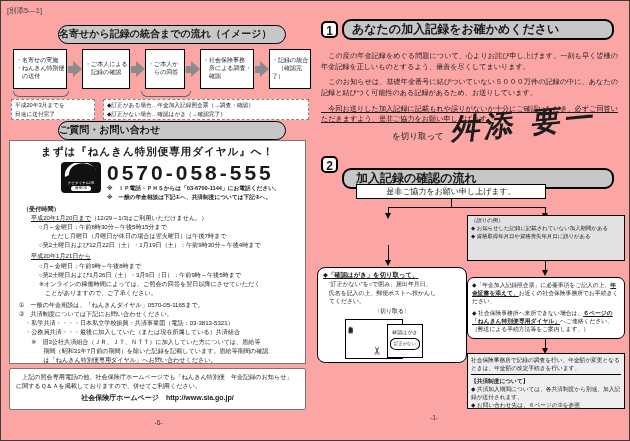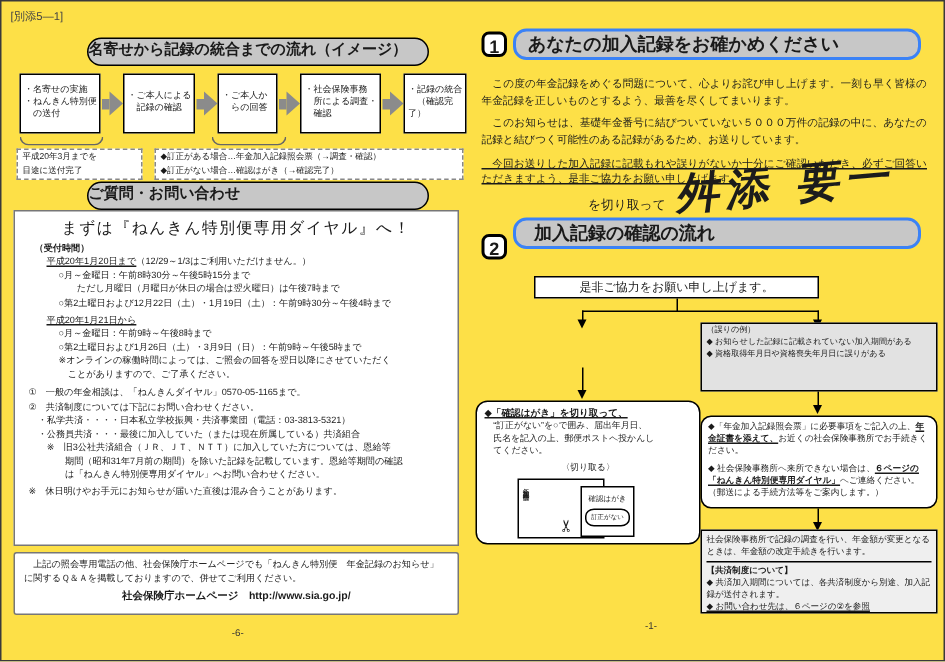--- a/index.html
+++ b/index.html
@@ -1,37 +1,37 @@
 <!DOCTYPE html>
 <html><head>
 <meta charset="utf-8">
 <style>
   html,body{margin:0;padding:0;background:#e8e8e6;}
   body{font-family:"Liberation Sans","DejaVu Sans",sans-serif;color:#1a1a1a;}
-  .sheet{position:relative;width:628px;height:439px;background:#fde047;border:1px solid #3a3a3a;overflow:hidden;}
+  .sheet{position:relative;width:628px;height:439px;background:#fca5a5;border:1px solid #3a3a3a;overflow:hidden;}
   .page{position:absolute;top:0;width:315px;height:441px;}
   .pl{left:0;} .pr{left:313px;}
   .u{text-decoration:underline;}
   .b{font-weight:bold;}
   
   .pill{position:absolute;background:#c7c7c7;border:1.5px solid #000;border-radius:10px;
         text-align:left;font-weight:bold;font-size:10px;line-height:16px;height:17px;}
   
   .fbox{position:absolute;top:48px;height:40px;border:1px solid #000;background:#fff;
         font-size:6px;line-height:1.3;padding:1px 1px 1px 2px;box-sizing:border-box;
         display:flex;flex-direction:column;justify-content:center;}
   .harrow{position:absolute;top:60px;display:flex;align-items:center;}
   .harrow .stem{width:5px;height:7px;background:#8b8b8b;}
   .harrow .tri{width:0;height:0;border-top:8px solid transparent;border-bottom:8px solid transparent;border-left:9px solid #8b8b8b;}
   .brace{position:absolute;top:90px;height:5px;border:1px solid #666;border-top:none;border-radius:0 0 6px 6px;}
   .dash{position:absolute;top:98px;border:1px dashed #888;background:#fff;font-size:5.7px;line-height:1.5;padding:1px 3px;box-sizing:border-box;}
   
   .cbox{position:absolute;left:8px;top:139px;width:297px;height:224px;border:1px solid #777;background:#fff;
         box-sizing:border-box;padding:3px 7px;}
-  .dial-lead{text-align:center;font-size:10.5px;font-weight:normal;letter-spacing:1px;margin-top:1px;}
+  .dial-lead{text-align:center;font-size:10.5px;font-weight:bold;letter-spacing:1px;margin-top:1px;}
   .phone-row{display:flex;align-items:flex-start;margin:3px 0 2px 44px;}
   .navidial{width:40px;height:31px;background:#111;border-radius:4px;position:relative;flex-shrink:0;
             display:flex;flex-direction:column;align-items:center;justify-content:flex-end;overflow:hidden;}
   .navidial svg{position:absolute;top:1px;left:2px;}
   .navi-c1{color:#fff;font-size:3.5px;line-height:4px;z-index:2;}
   .navi-c2{color:#111;background:#fff;border-radius:4px;font-size:3.6px;line-height:5px;padding:0 4px;margin:1px 0 2px;z-index:2;}
   .phone-col{margin-left:6px;}
   .phone-num{font-size:21px;font-weight:bold;letter-spacing:3px;line-height:22px;font-family:"Liberation Sans",sans-serif;}
   .phone-note{font-size:5.7px;line-height:1.55;font-weight:bold;}
   .hours{font-size:6.1px;line-height:1.5;margin-left:6px;margin-top:2px;}
@@ -39,21 +39,21 @@
   .hours .ind{margin-left:8px;}
   .contact-list{font-size:6.1px;line-height:1.5;margin-left:2px;margin-top:3px;}
   
   .fprint{position:absolute;left:8px;top:367px;width:297px;height:42px;border:1px solid #777;border-radius:2px;
           background:#fff;box-sizing:border-box;padding:3px 6px;font-size:6.1px;line-height:1.5;}
   .flink{text-align:center;font-size:7px;font-weight:bold;margin-top:3px;}
   .pagenum{position:absolute;left:0;width:100%;text-align:center;font-size:6.5px;color:#333;}
   
   .secbadge{position:absolute;width:17px;height:17px;border:2px solid #000;border-radius:5px;background:#fff;
             font-weight:bold;font-size:12px;line-height:16px;text-align:center;box-sizing:border-box;}
-  .secbar{position:absolute;height:21px;border:2px solid #3b82f6;border-radius:9px;background:#c7c7c7;
+  .secbar{position:absolute;height:21px;border:2px solid #000000;border-radius:9px;background:#c7c7c7;
           font-weight:bold;font-size:12px;line-height:17px;padding-left:8px;box-sizing:border-box;}
   .paras{position:absolute;left:7px;top:50px;width:297px;}
   .paras p{margin:0 0 5px;font-size:7.1px;line-height:1.5;text-align:justify;}
   .minister{position:absolute;left:78px;top:130px;font-size:8.5px;}
   .signature{position:absolute;left:138px;top:103px;font-size:29px;font-weight:bold;font-family:"DejaVu Serif","Liberation Serif",serif;
              transform:rotate(-5deg) skewX(-12deg);letter-spacing:4px;color:#1c1c1c;}
   .confirm{position:absolute;left:42px;top:183px;width:190px;height:15px;border:1px solid #000;background:#fff;
            text-align:center;font-size:8px;line-height:14px;box-sizing:border-box;}
   .vline{position:absolute;width:1px;background:#000;}
   .hline{position:absolute;height:1px;background:#000;}
@@ -141,20 +141,34 @@
     </div>
     <div class="dash" style="left:102px;width:206px;">
       <div>◆訂正がある場合…年金加入記録照会票（→調査・確認）</div>
       <div>◆訂正がない場合…確認はがき（→確認完了）</div>
     </div>
 
     <div class="pill" style="left:57px;top:120px;width:226px;">ご質問・お問い合わせ</div>
 
     <div class="cbox">
       <div class="dial-lead">まずは『ねんきん特別便専用ダイヤル』へ！</div>
+      <div class="phone-row">
+        <div class="navidial">
+          <svg width="36" height="18" viewBox="0 0 36 18">
+            <path d="M2 14 A16 13 0 0 1 34 10 A13 10 0 0 0 6 12 Z" fill="#fff"></path>
+          </svg>
+          <div class="navi-c1">ナビダイヤルOK</div>
+          <div class="navi-c2">携帯OK</div>
+        </div>
+        <div class="phone-col">
+          <div class="phone-num">0570-058-555</div>
+          <div class="phone-note">※　ＩＰ電話・ＰＨＳからは「03-6700-1144」にお電話ください。</div>
+          <div class="phone-note">※　一般の年金相談は下記①へ、共済制度については下記②へ。</div>
+        </div>
+      </div>
       <div class="hours">
         <div class="ttl">（受付時間）</div>
         <div class="ind"><span class="u">平成20年1月20日まで</span><span>（12/29～1/3はご利用いただけません。）</span></div>
         <div class="ind" style="margin-left:16px;">○月～金曜日：午前8時30分～午後5時15分まで</div>
         <div class="ind" style="margin-left:16px;">　　ただし月曜日（月曜日が休日の場合は翌火曜日）は午後7時まで</div>
         <div class="ind" style="margin-left:16px;">○第2土曜日および12月22日（土）・1月19日（土）：午前9時30分～午後4時まで</div>
         <div class="ind u" style="margin-top:2px;">平成20年1月21日から</div>
         <div class="ind" style="margin-left:16px;">○月～金曜日：午前9時～午後8時まで</div>
         <div class="ind" style="margin-left:16px;">○第2土曜日および1月26日（土）・3月9日（日）：午前9時～午後5時まで</div>
         <div class="ind" style="margin-left:16px;">※オンラインの稼働時間によっては、ご照会の回答を翌日以降にさせていただく</div>
@@ -189,21 +203,21 @@
     <div class="paras">
       <p>　この度の年金記録をめぐる問題について、心よりお詫び申し上げます。一刻も早く皆様の年金記録を正しいものとするよう、最善を尽くしてまいります。</p>
       <p>　このお知らせは、基礎年金番号に結びついていない５０００万件の記録の中に、あなたの記録と結びつく可能性のある記録があるため、お送りしています。</p>
       <p class="u">　今回お送りした加入記録に記載もれや誤りがないか十分にご確認いただき、必ずご回答いただきますよう、是非ご協力をお願い申し上げます。</p>
     </div>
 
     <div class="minister">を切り取って</div>
     <div class="signature">舛添 要一</div>
 
     <div class="secbadge" style="left:7px;top:155px;">2</div>
-    <div class="secbar" style="left:28px;top:144px;width:272px;padding-left:12px;">加入記録の確認の流れ</div>
+    <div class="secbar" style="left:28px;top:167px;width:272px;padding-left:12px;">加入記録の確認の流れ</div>
 
     <div class="confirm">是非ご協力をお願い申し上げます。</div>
 
     <div class="vline" style="left:137px;top:198px;height:9px;"></div>
     <div class="hline" style="left:74px;top:206px;width:158px;"></div>
     <div class="vline" style="left:74px;top:206px;height:7px;"></div>
     <div class="ahead" style="left:71px;top:212px;"></div>
     <div class="vline" style="left:231px;top:206px;height:7px;"></div>
     <div class="ahead" style="left:228px;top:212px;"></div>
 

